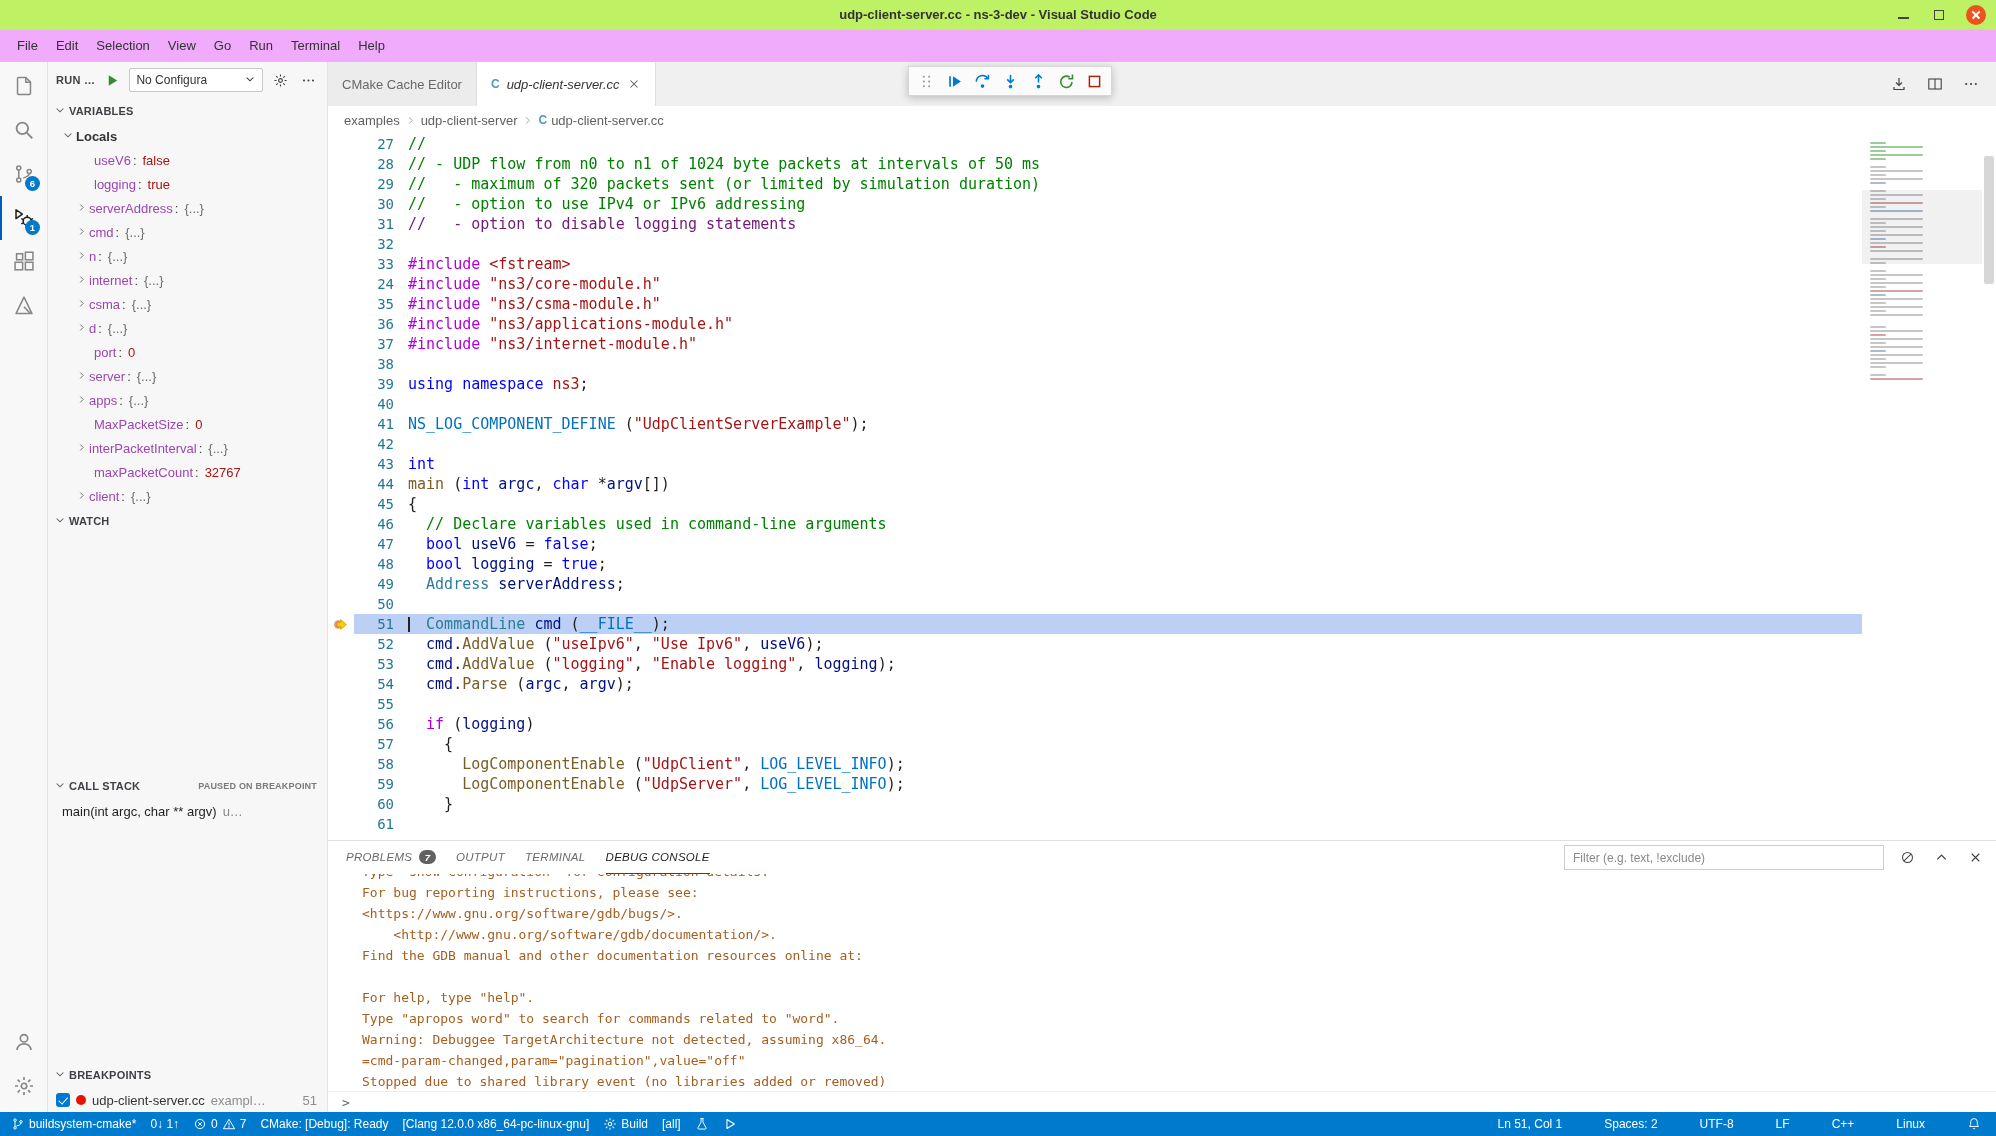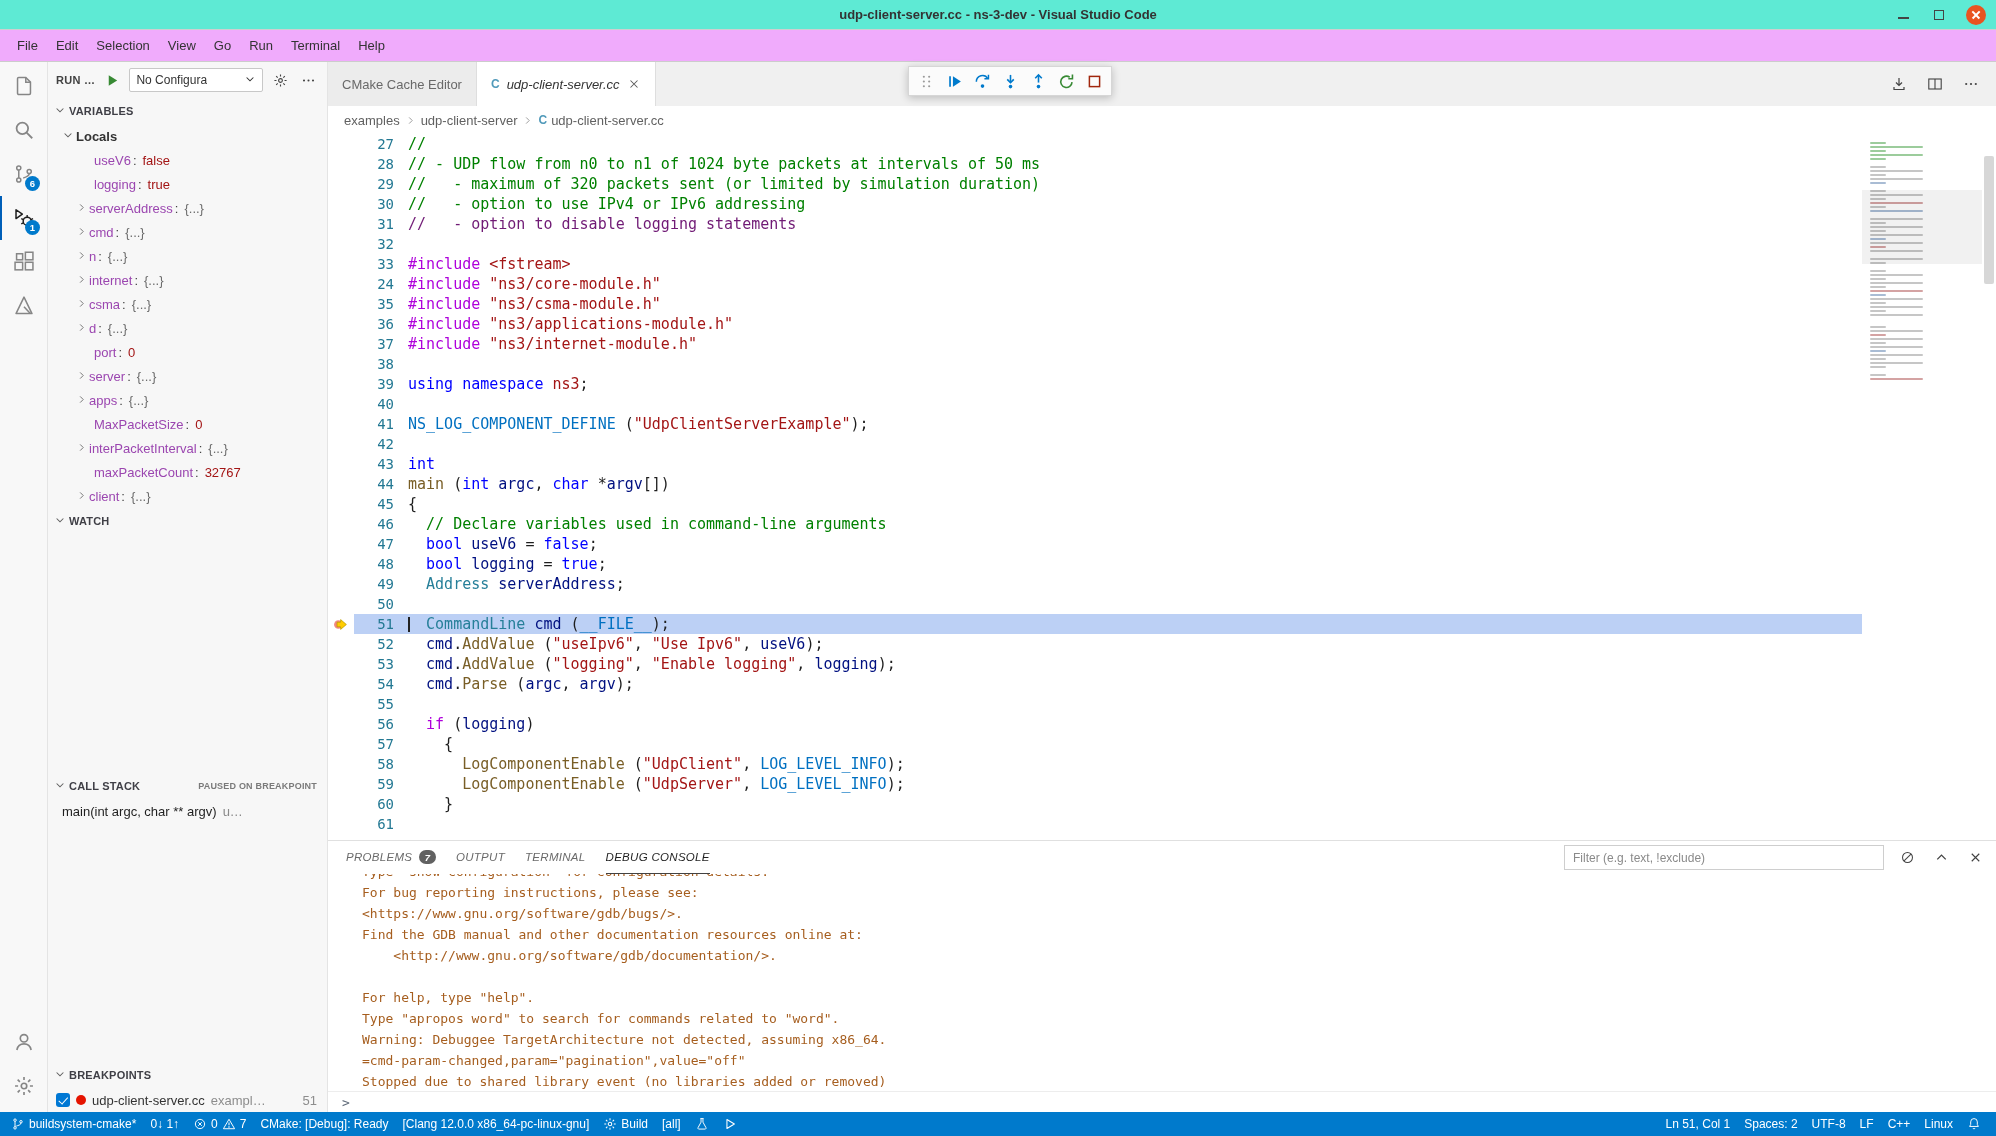--- a/index.html
+++ b/index.html
@@ -3,21 +3,21 @@
 <meta charset="utf-8">
 <style>
   :root{
     --status-bg:#007acc; --badge-bg:#007acc; --hl-bg:#bcd0f5; --console-fg:#a65e1f; --bp-red:#e51400;
   }
   *{box-sizing:border-box;}
   body{margin:0;background:#888;font-family:"Liberation Sans",sans-serif;}
   .window{position:relative;width:1996px;height:1136px;background:#fff;overflow:hidden;font-size:13px;color:#3c3c3c;}
 
   
-  .titlebar{height:30px;background:#5eead4;border-bottom:1px solid #cfcfcf;display:flex;align-items:center;justify-content:center;position:relative;}
+  .titlebar{height:30px;background:#bef264;border-bottom:1px solid #cfcfcf;display:flex;align-items:center;justify-content:center;position:relative;}
   .title{font-weight:bold;font-size:13px;color:#333;}
   .win-controls{position:absolute;right:10px;top:0;height:100%;display:flex;align-items:center;gap:18px;}
   .wc{display:flex;align-items:center;justify-content:center;width:18px;height:18px;cursor:default;}
   .wc-min{width:11px;height:0;border-bottom:2px solid #444;margin-top:6px;}
   .wc-max{width:10px;height:10px;border:1.4px solid #444;}
   .wc-close{width:20px;height:20px;border-radius:50%;background:#e95420;position:relative;}
   .wc-close::before,.wc-close::after{content:"";position:absolute;left:5px;top:9px;width:10px;height:1.6px;background:#fff;}
   .wc-close::before{transform:rotate(45deg);} .wc-close::after{transform:rotate(-45deg);}
 
   
@@ -105,21 +105,21 @@
   .filter-input{width:320px;height:25px;border:1px solid #cecece;background:#fff;font-size:12px;padding:0 8px;color:#333;font-family:"Liberation Sans",sans-serif;outline:none;}
   .filter-input::placeholder{color:#8a8a8a;}
   .console{flex:1;min-height:0;overflow:hidden;padding-left:34px;font-family:"DejaVu Sans Mono",monospace;font-size:13px;color:var(--console-fg);}
   .console-line{height:21px;line-height:21px;white-space:pre;}
   .console-line:first-child{margin-top:-13px;}
   .console-prompt{height:21px;flex:none;display:flex;align-items:center;padding-left:14px;border-top:1px solid #ededed;font-family:"DejaVu Sans Mono",monospace;font-size:13px;color:#5f6a79;}
 
   
   .statusbar{position:absolute;left:0;right:0;bottom:0;height:24px;background:var(--status-bg);color:#fff;display:flex;align-items:center;font-size:12px;padding:0 8px 0 4px;}
   .sb-left,.sb-right{display:flex;align-items:center;height:100%;}
-  .sb-right{margin-left:auto;}
+  .sb-right{margin-left:auto;gap:28px;}
   .sb-item{display:flex;align-items:center;gap:4px;padding:0 7px;height:100%;white-space:nowrap;}
 
   .svg-icon{display:inline-flex;align-items:center;justify-content:center;line-height:0;}
 </style>
 </head>
 <body>
 
 <div class="window">
 
   <div class="titlebar">
@@ -746,22 +746,22 @@
                     </svg>
                   </span>
                 </span>
               </span>
           </span>
         </div>
         <div class="console" id="console">
             <div class="console-line">Type "show configuration" for configuration details.</div>
             <div class="console-line">For bug reporting instructions, please see:</div>
             <div class="console-line">&lt;https://www.gnu.org/software/gdb/bugs/&gt;.</div>
+            <div class="console-line">    &lt;http://www.gnu.org/software/gdb/documentation/&gt;.</div>
             <div class="console-line">Find the GDB manual and other documentation resources online at:</div>
-            <div class="console-line">    &lt;http://www.gnu.org/software/gdb/documentation/&gt;.</div>
             <div class="console-line">&nbsp;</div>
             <div class="console-line">For help, type "help".</div>
             <div class="console-line">Type "apropos word" to search for commands related to "word".</div>
             <div class="console-line">Warning: Debuggee TargetArchitecture not detected, assuming x86_64.</div>
             <div class="console-line">=cmd-param-changed,param="pagination",value="off"</div>
             <div class="console-line">Stopped due to shared library event (no libraries added or removed)</div>
           </div>
         <div class="console-prompt">
           <span>&gt;</span>
         </div>

